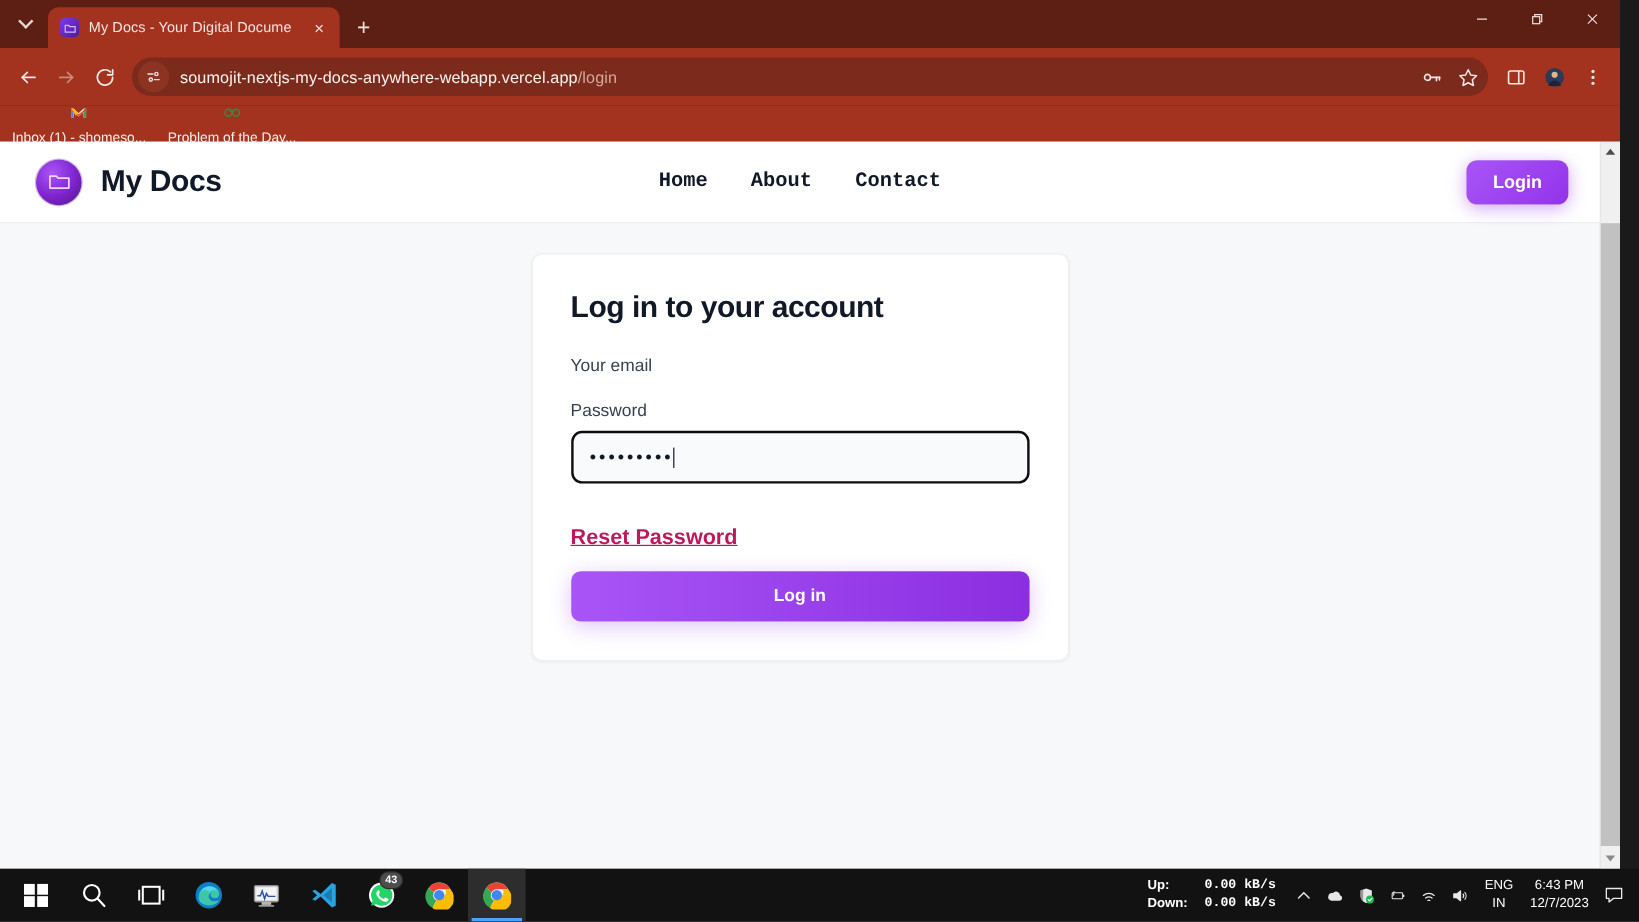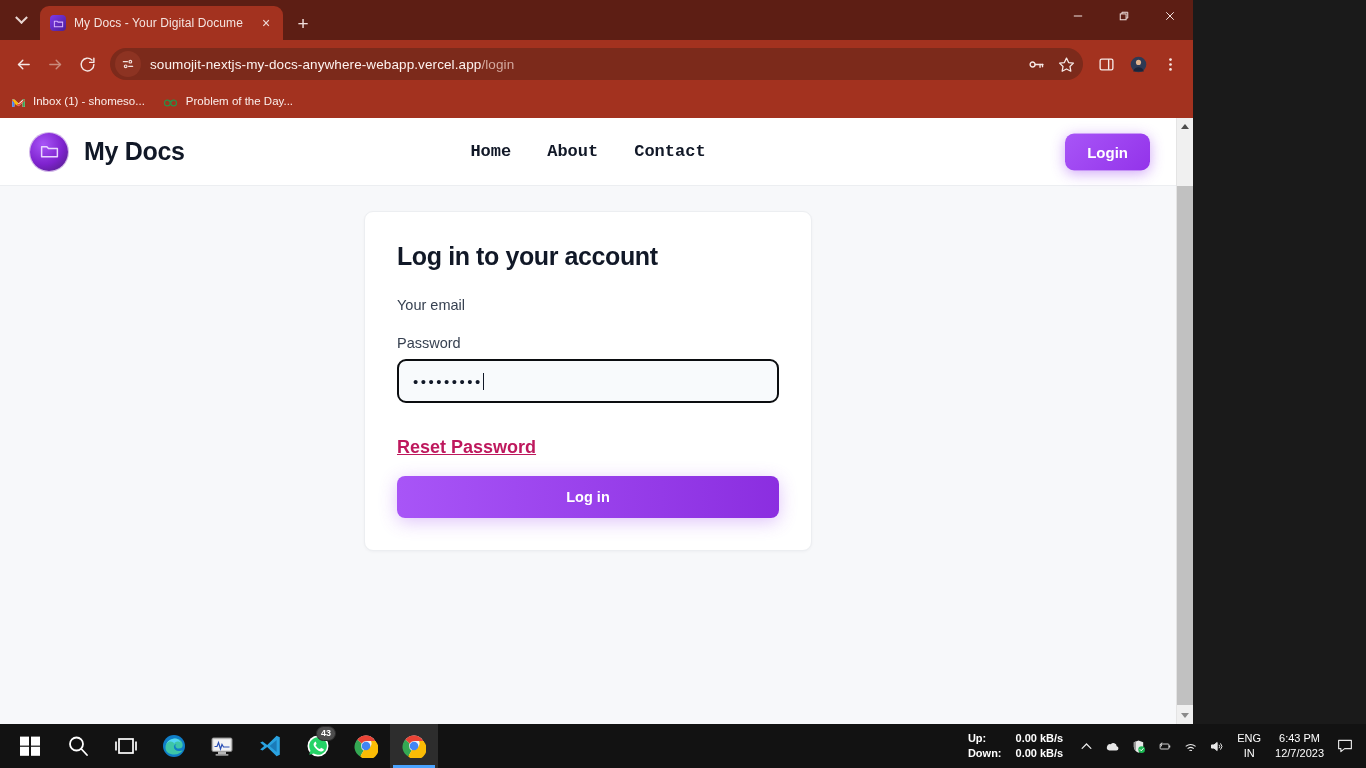--- a/index.html
+++ b/index.html
@@ -5,21 +5,21 @@
 <style>
   * { box-sizing: border-box; margin: 0; padding: 0; }
   html, body {
     width: 1366px; height: 768px;
     overflow: hidden;
     font-family: "Liberation Sans", sans-serif;
     background: #1a1a1a;
   }
 
   
-  .browser { width: 1193px; height: 724px; background: #5d1e14; position: relative; }
+  .browser { width: 1350px; height: 724px; background: #5d1e14; position: relative; }
 
   .tabstrip {
     height: 40px; background: #5d1e14;
     display: flex; align-items: flex-end; position: relative;
   }
   .tab-list-btn {
     width: 34px; height: 34px; margin: 0 2px 3px 4px;
     display: flex; align-items: center; justify-content: center;
     border-radius: 50%;
   }
@@ -86,21 +86,21 @@
     font-size: 13.5px; color: #fdf2ef; margin-left: 9px; white-space: nowrap;
     letter-spacing: .1px;
   }
   .omni-url .path { color: #d4a99f; }
   .omni-right { position: absolute; right: 2px; display: flex; align-items: center; }
 
   .bookmarks {
     height: 30px; background: #a3321f; display: flex; align-items: center;
     padding: 0 10px; gap: 18px;
   }
-  .bm { display: flex; align-items: flex-start; gap: 7px; }
+  .bm { display: flex; align-items: center; gap: 7px; flex-direction: column; }
   .bm-label { font-size: 11.5px; color: #fbeeeb; white-space: nowrap; }
   .bm-ico { width: 16px; height: 16px; display: flex; align-items: center; justify-content: center; }
   .bm-ico svg { width: 15px; height: 14px; }
 
   
   .viewport {
     height: 606px; background: #f7f8fa; position: relative;
     display: flex; overflow: hidden;
   }
   .page { flex: 1 1 auto; position: relative; }
@@ -220,21 +220,21 @@
   }
   .tray {
     position: absolute; right: 0; top: 0; height: 44px;
     display: flex; align-items: center; gap: 0; padding-right: 6px;
   }
   .net-speed {
     display: flex; font-size: 11px; color: #ffffff; font-weight: bold;
     line-height: 1.35; margin-right: 10px;
   }
   .net-speed .lbl { text-align: left; margin-right: 14px; }
-  .net-speed .val { text-align: left; }
+  .net-speed .val { text-align: left; font-family: Liberation Mono, monospace; }
   .tray-ico {
     width: 26px; height: 44px; display: flex; align-items: center; justify-content: center;
     color: #e8e8e8;
   }
   .tray-ico svg { width: 15px; height: 15px; }
   .tray-lang {
     font-size: 11px; color: #fff; text-align: center; line-height: 1.35;
     padding: 0 8px;
   }
   .tray-clock {

